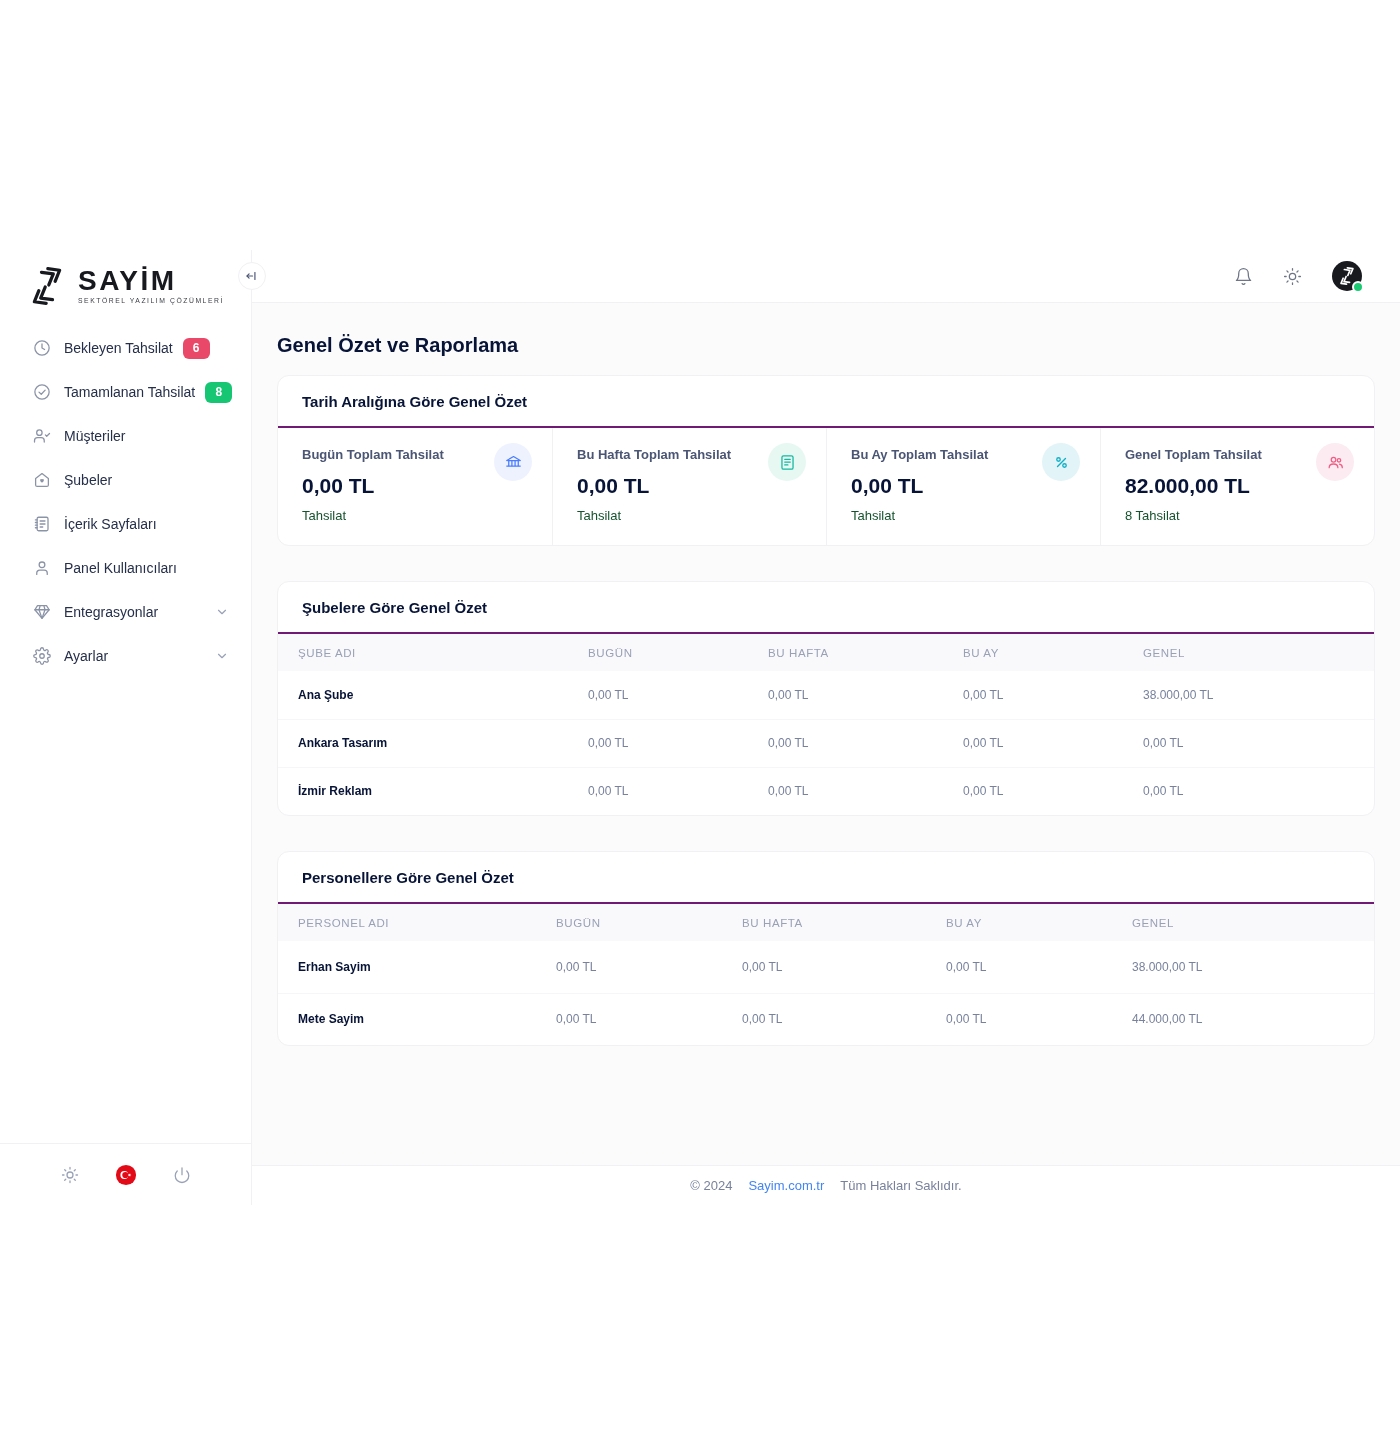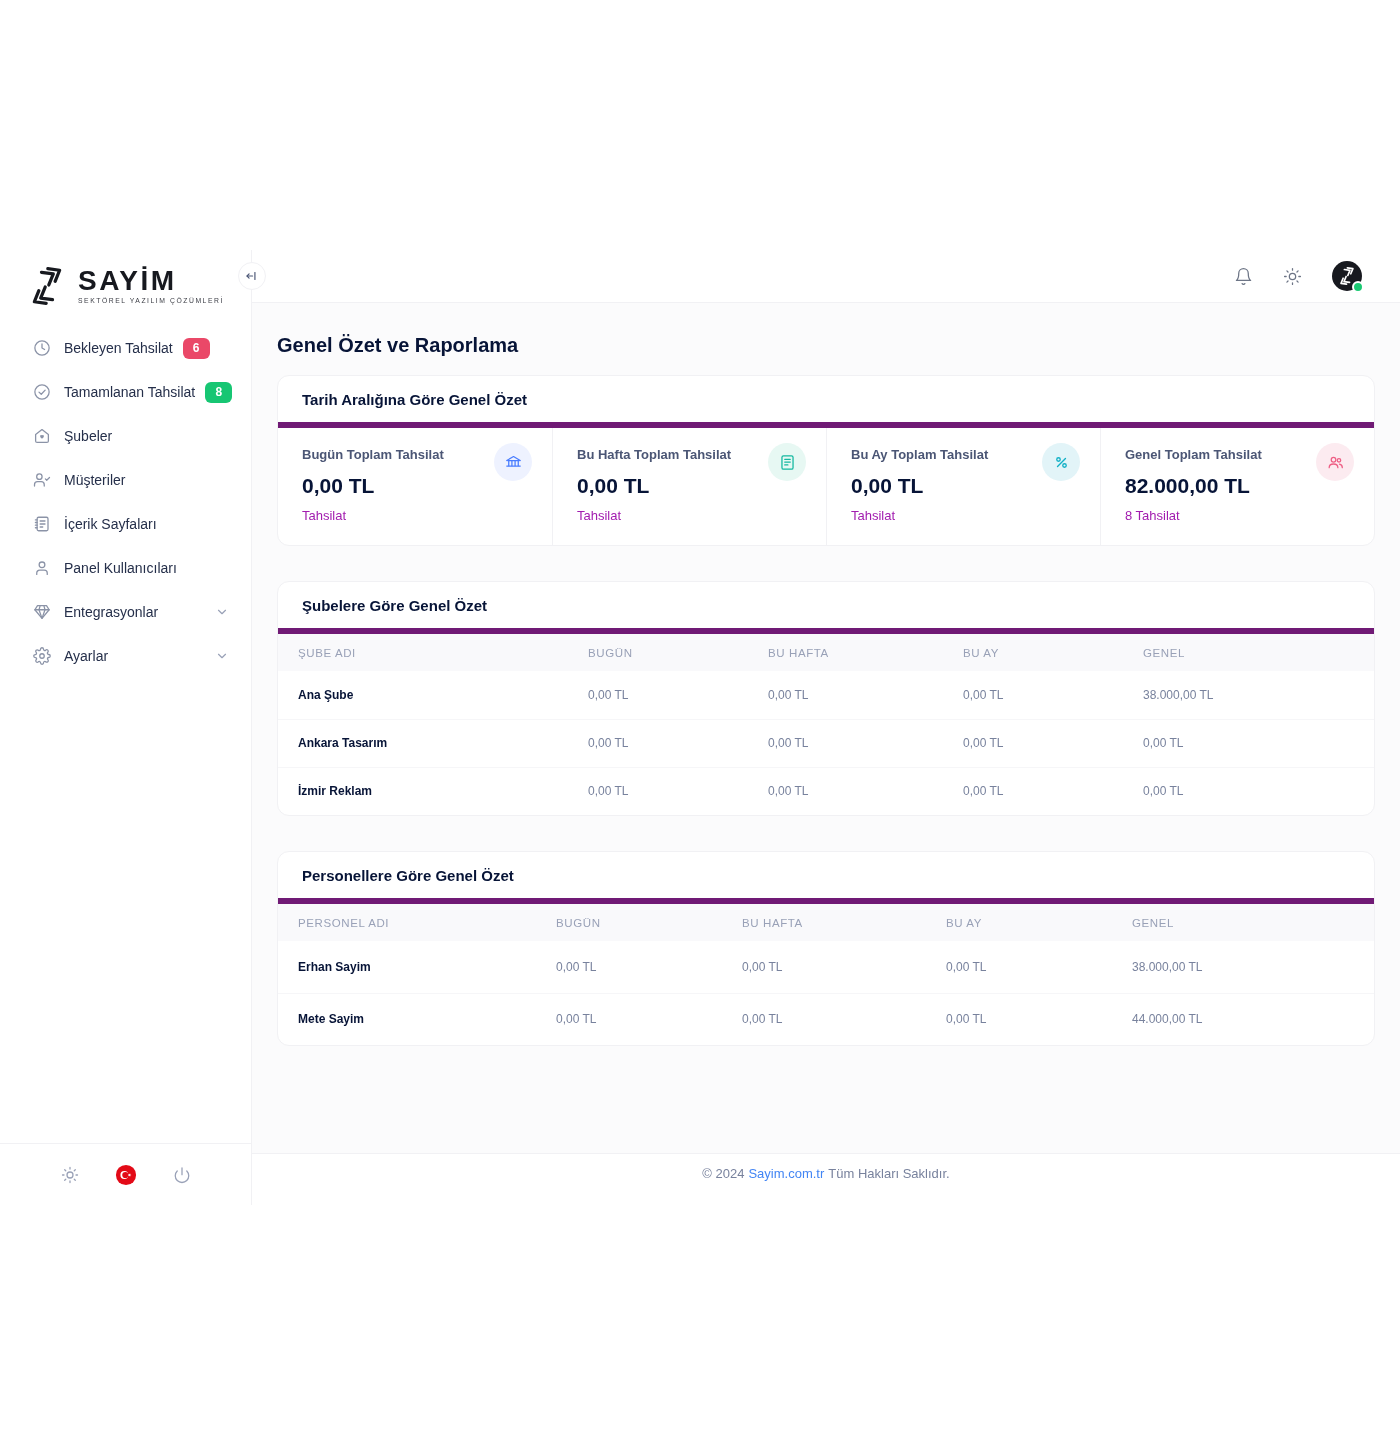--- a/index.html
+++ b/index.html
@@ -58,55 +58,55 @@
   }
 
   
   .content {
     position:absolute; left:252px; right:0; top:53px; bottom:40px;
     background:#fbfbfc; padding:0 25px; overflow:hidden;
   }
   .page-title { margin-top:31px; font-size:20px; font-weight:bold; color:#071437; }
 
   .card { background:#fff; border:1px solid #f1f1f4; border-radius:12px; }
-  .card-header { height:52px; display:flex; align-items:center; padding:0 24px; border-bottom:6px solid #701a75; }
+  .card-header { height:52px; display:flex; align-items:center; padding:0 24px; border-bottom:2px solid #701a75; }
   .card-title { font-size:15px; font-weight:bold; color:#071437; }
   .card-date { margin-top:18px; }
   .card-table { margin-top:35px; }
 
   
   .stats-grid { display:grid; grid-template-columns:repeat(4, 1fr); }
   .stat { position:relative; padding:19px 24px 22px 24px; }
   .stat + .stat { border-left:1px solid #f1f1f4; }
   .stat-label { font-size:13px; font-weight:bold; color:#4b5675; }
   .stat-value { font-size:21px; font-weight:bold; color:#071437; margin-top:12px; }
-  .stat-sub { font-size:13px; color:#a21caf; margin-top:10px; }
+  .stat-sub { font-size:13px; color:#14532d; margin-top:10px; }
   .stat-icon { position:absolute; top:15px; right:20px; width:38px; height:38px; border-radius:50%; display:flex; align-items:center; justify-content:center; }
   .stat-icon svg { display:block; }
   .si-1 { background:#eef2ff; color:#4a7dff; }
   .si-2 { background:#e7f8f3; color:#14b8a0; }
   .si-3 { background:#e2f4f8; color:#12b0c6; }
   .si-4 { background:#fcebf0; color:#ee5f85; }
 
   
   table { width:100%; border-collapse:collapse; table-layout:fixed; }
   th { height:37px; background:#f9f9fb; font-size:11.5px; font-weight:normal; letter-spacing:0.6px; color:#99a1b7; text-align:left; padding-left:20px; white-space:nowrap; }
   td { padding-left:20px; font-size:12px; vertical-align:middle; }
   .t-branch td { height:48px; }
   .t-personnel td { height:52px; }
   tbody tr { border-bottom:1px solid #f6f6f8; }
   tbody tr:last-child { border-bottom:none; }
   td.cell-name { font-weight:bold; color:#071437; }
   td.cell-val { color:#78829d; }
 
   
   .content-footer {
-    position:absolute; left:252px; right:0; bottom:12px; height:40px; background:#fff;
+    position:absolute; left:252px; right:0; bottom:0; height:40px; background:#fff;
     border-top:1px solid #f1f1f4; display:flex; align-items:center; justify-content:center;
-    font-size:13px; color:#78829d; gap:4px;
+    font-size:13px; color:#78829d; gap:16px;
   }
   .content-footer a { color:#4285f4; text-decoration:none; cursor:pointer; }
 </style>
 </head>
 <body>
 
 <div class="app">
 
   <aside class="sidebar">
     <div class="logo-area">
@@ -146,36 +146,36 @@
               <polyline points="8 12.2 11 15 16.2 9.5"></polyline>
             </svg>
         </span>
         <span class="nav-label">Tamamlanan Tahsilat</span>
         <span class="badge badge-success">8</span>
       </div>
 
       <div class="nav-item">
         <span class="nav-icon">
           <svg viewBox="0 0 24 24" width="18" height="18" fill="none" stroke="currentColor" stroke-width="1.7" stroke-linecap="round" stroke-linejoin="round">
-              <path d="M3.5 10l8.5-6.6L20.5 10v8.5a2 2 0 0 1-2 2h-13a2 2 0 0 1-2-2z"></path>
-              <path d="M12 15.4s-2.5-1.5-2.5-3.2c0-.9.7-1.6 1.5-1.6.5 0 1 .4 1 .4s.5-.4 1-.4c.8 0 1.5.7 1.5 1.6 0 1.7-2.5 3.2-2.5 3.2z" fill="currentColor" stroke="none"></path>
-            </svg>
-        </span>
-        <span class="nav-label">Şubeler</span>
-      </div>
-
-      <div class="nav-item">
-        <span class="nav-icon">
-          <svg viewBox="0 0 24 24" width="18" height="18" fill="none" stroke="currentColor" stroke-width="1.7" stroke-linecap="round" stroke-linejoin="round">
               <path d="M15 20v-1.8a4 4 0 0 0-4-4H6a4 4 0 0 0-4 4V20"></path>
               <circle cx="8.5" cy="7.5" r="3.6"></circle>
               <polyline points="16.5 10.5 18.3 12.3 22 8.6"></polyline>
             </svg>
         </span>
         <span class="nav-label">Müşteriler</span>
+      </div>
+
+      <div class="nav-item">
+        <span class="nav-icon">
+          <svg viewBox="0 0 24 24" width="18" height="18" fill="none" stroke="currentColor" stroke-width="1.7" stroke-linecap="round" stroke-linejoin="round">
+              <path d="M3.5 10l8.5-6.6L20.5 10v8.5a2 2 0 0 1-2 2h-13a2 2 0 0 1-2-2z"></path>
+              <path d="M12 15.4s-2.5-1.5-2.5-3.2c0-.9.7-1.6 1.5-1.6.5 0 1 .4 1 .4s.5-.4 1-.4c.8 0 1.5.7 1.5 1.6 0 1.7-2.5 3.2-2.5 3.2z" fill="currentColor" stroke="none"></path>
+            </svg>
+        </span>
+        <span class="nav-label">Şubeler</span>
       </div>
 
       <div class="nav-item">
         <span class="nav-icon">
           <svg viewBox="0 0 24 24" width="18" height="18" fill="none" stroke="currentColor" stroke-width="1.7" stroke-linecap="round" stroke-linejoin="round">
               <rect x="5.5" y="3" width="14.5" height="18" rx="2"></rect>
               <path d="M9.5 8h6.5M9.5 12h6.5M9.5 16h3.5"></path>
               <path d="M3.2 6.5h2.3M3.2 10h2.3M3.2 13.5h2.3M3.2 17h2.3"></path>
             </svg>
         </span>

